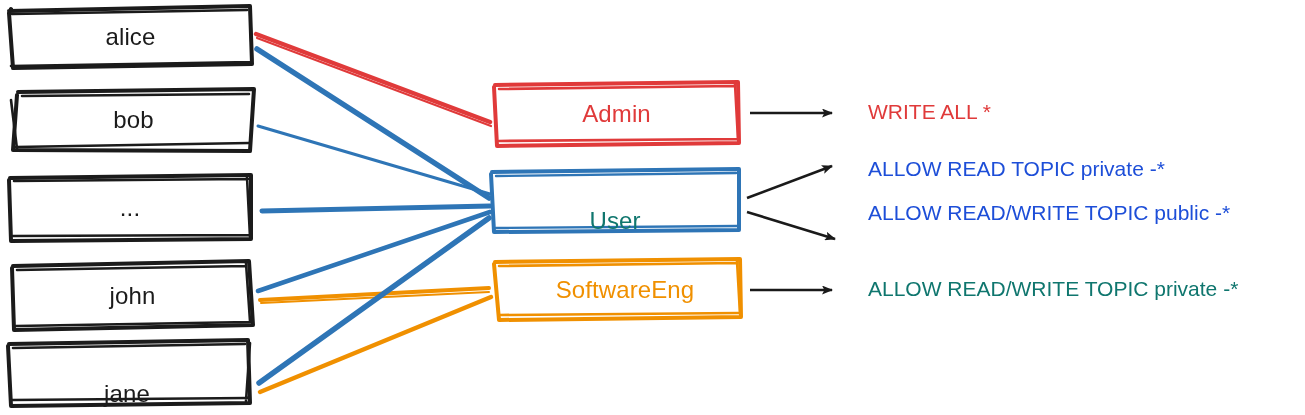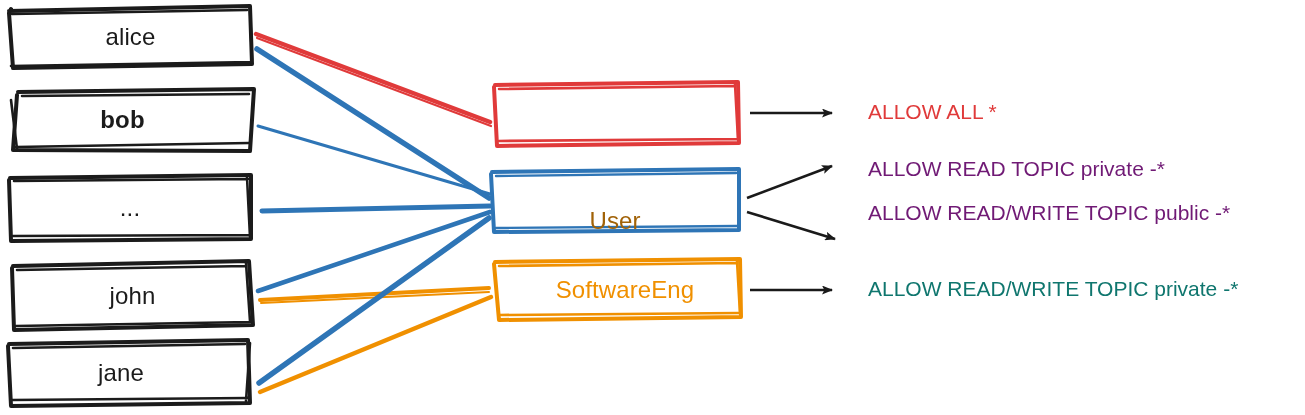--- a/index.html
+++ b/index.html
@@ -35,33 +35,33 @@
   }
   .node-label {
     font-size: 24px;
     line-height: 1;
     letter-spacing: 0.1px;
     white-space: nowrap;
     user-select: none;
   }
   .user-node .node-label { color: #1b1b1b; }
   .role-admin .node-label { color: #E03A3A; }
-  .role-user .node-label { color: #a16207; margin-top: 41px; }
+  .role-user .node-label { color: #0f766e; margin-top: 41px; }
   .role-softwareeng .node-label { color: #F09000; }
 
   .perm {
     position: absolute;
     font-size: 21px;
     line-height: 1;
     white-space: nowrap;
     z-index: 3;
     user-select: none;
   }
   .perm-red { color: #E03A3A; }
-  .perm-blue { color: #701a75; }
+  .perm-blue { color: #1d4ed8; }
   .perm-orange { color: #0f766e; }
 </style>
 </head>
 <body>
 
 <div id="canvas">
 
   <svg id="wires" viewBox="0 0 1305 415" xmlns="http://www.w3.org/2000/svg">
 
     <defs>
@@ -129,46 +129,49 @@
 
     <path stroke="#1a1a1a" stroke-width="2.6" fill="none" marker-end="url(#arrowhead)" d="M747,212 L835,239"></path>
 
     <path stroke="#1a1a1a" stroke-width="2.6" fill="none" marker-end="url(#arrowhead)" d="M750,290 L832,290"></path>
   </svg>
 
   <div class="node user-node" style="left:9px; top:6px; width:243px; height:62px;">
     <span class="node-label">alice</span>
   </div>
 
-  <div class="node user-node" style="left:2px; top:89px; width:241px; height:62px;font-weight:bold;">
+  <div class="node user-node" style="left:13px; top:89px; width:241px; height:62px;">
     <span class="node-label">bob</span>
   </div>
 
   <div class="node user-node" style="left:9px; top:175px; width:242px; height:66px;">
     <span class="node-label">...</span>
   </div>
 
   <div class="node user-node" style="left:12px; top:261px; width:241px; height:69px;align-items:center;">
     <span class="node-label">john</span>
   </div>
 
-  <div class="node user-node" style="left:0; top:340px; width:242px; height:66px;">
+  <div class="node user-node" style="left:6px; top:340px; width:242px; height:66px;align-items:flex-end;">
     <span class="node-label">jane</span>
   </div>
 
+  <div class="node role-admin" style="left:494px; top:82px; width:245px; height:64px;">
+    <span class="node-label">Admin</span>
+  </div>
 
   <div class="node role-user" style="left:491px; top:169px; width:248px; height:63px;">
     <span class="node-label">User</span>
   </div>
 
   <div class="node role-softwareeng" style="left:494px; top:259px; width:247px; height:61px;padding-left:15px;">
     <span class="node-label">SoftwareEng</span>
   </div>
 
-  <div class="perm perm-red" style="left:868px; top:101px;">ALLOW ALL *</div>
+  <div class="perm perm-red" style="left:868px; top:101px;">WRITE ALL *</div>
 
   <div class="perm perm-blue" style="left:868px; top:158px;">ALLOW READ TOPIC private -*</div>
 
   <div class="perm perm-blue" style="left:868px; top:202px;">ALLOW READ/WRITE TOPIC public -*</div>
 
   <div class="perm perm-orange" style="left:868px; top:278px;">ALLOW READ/WRITE TOPIC private -*</div>
 
 </div>
 
 </body></html>

